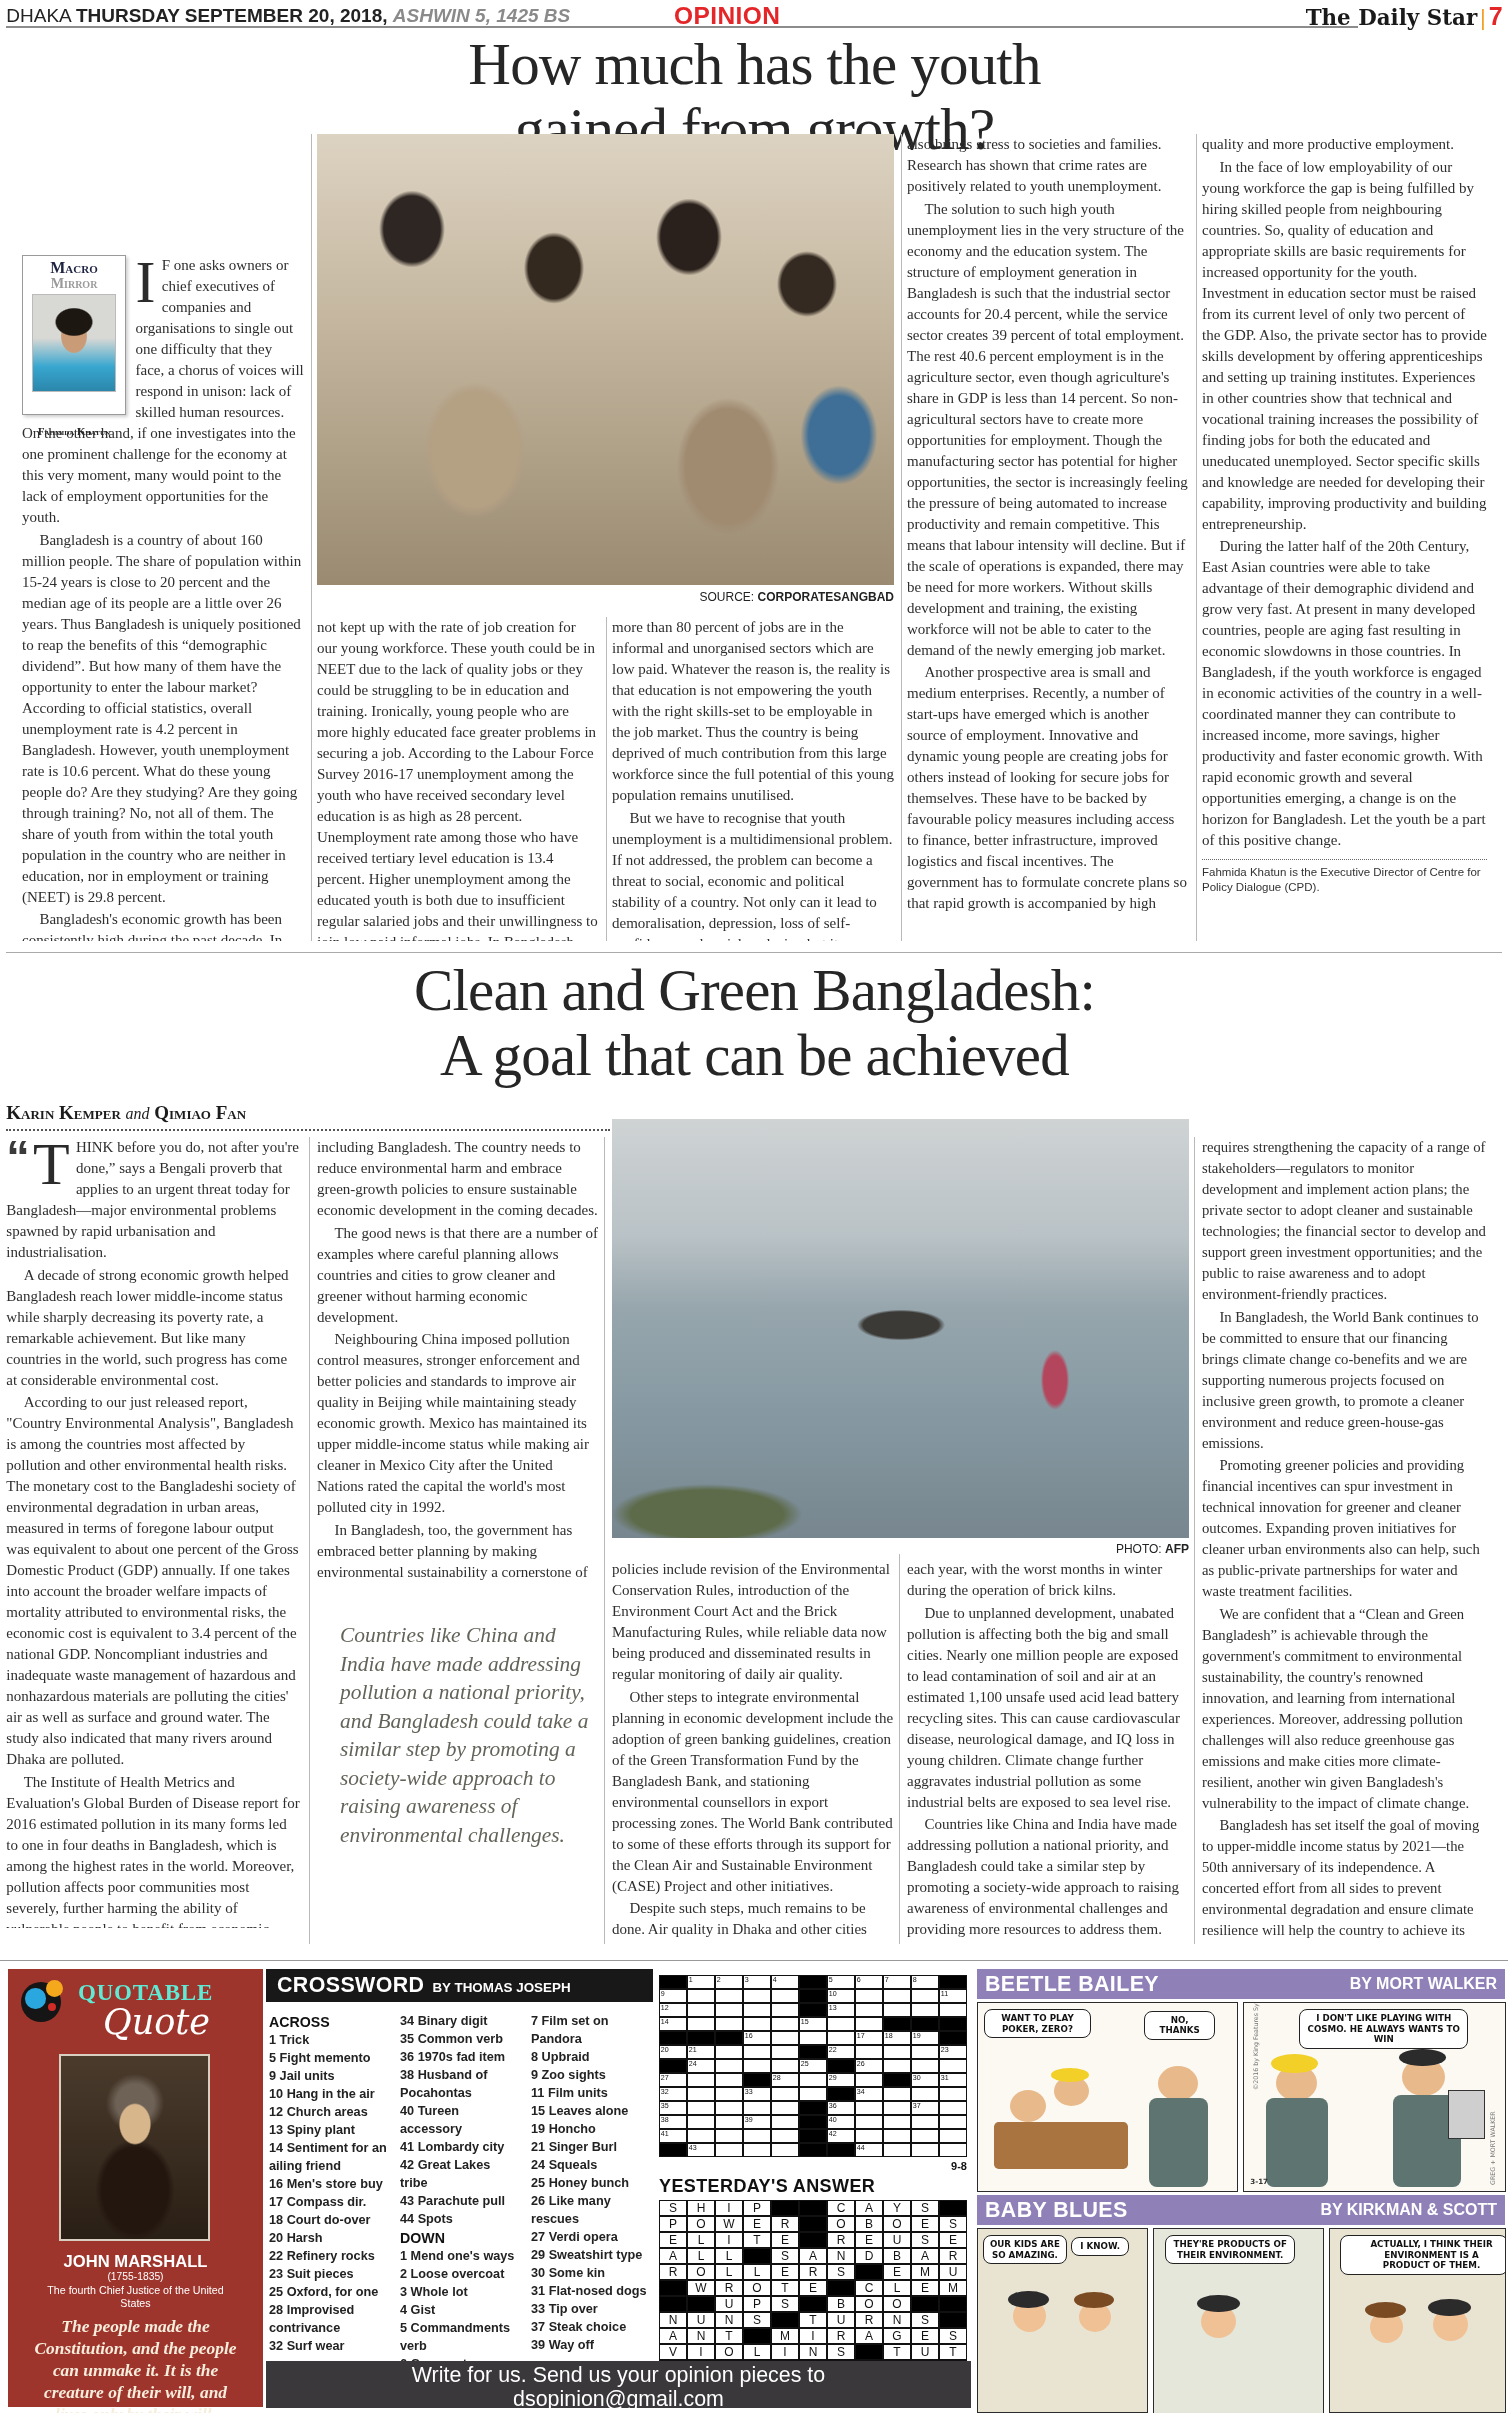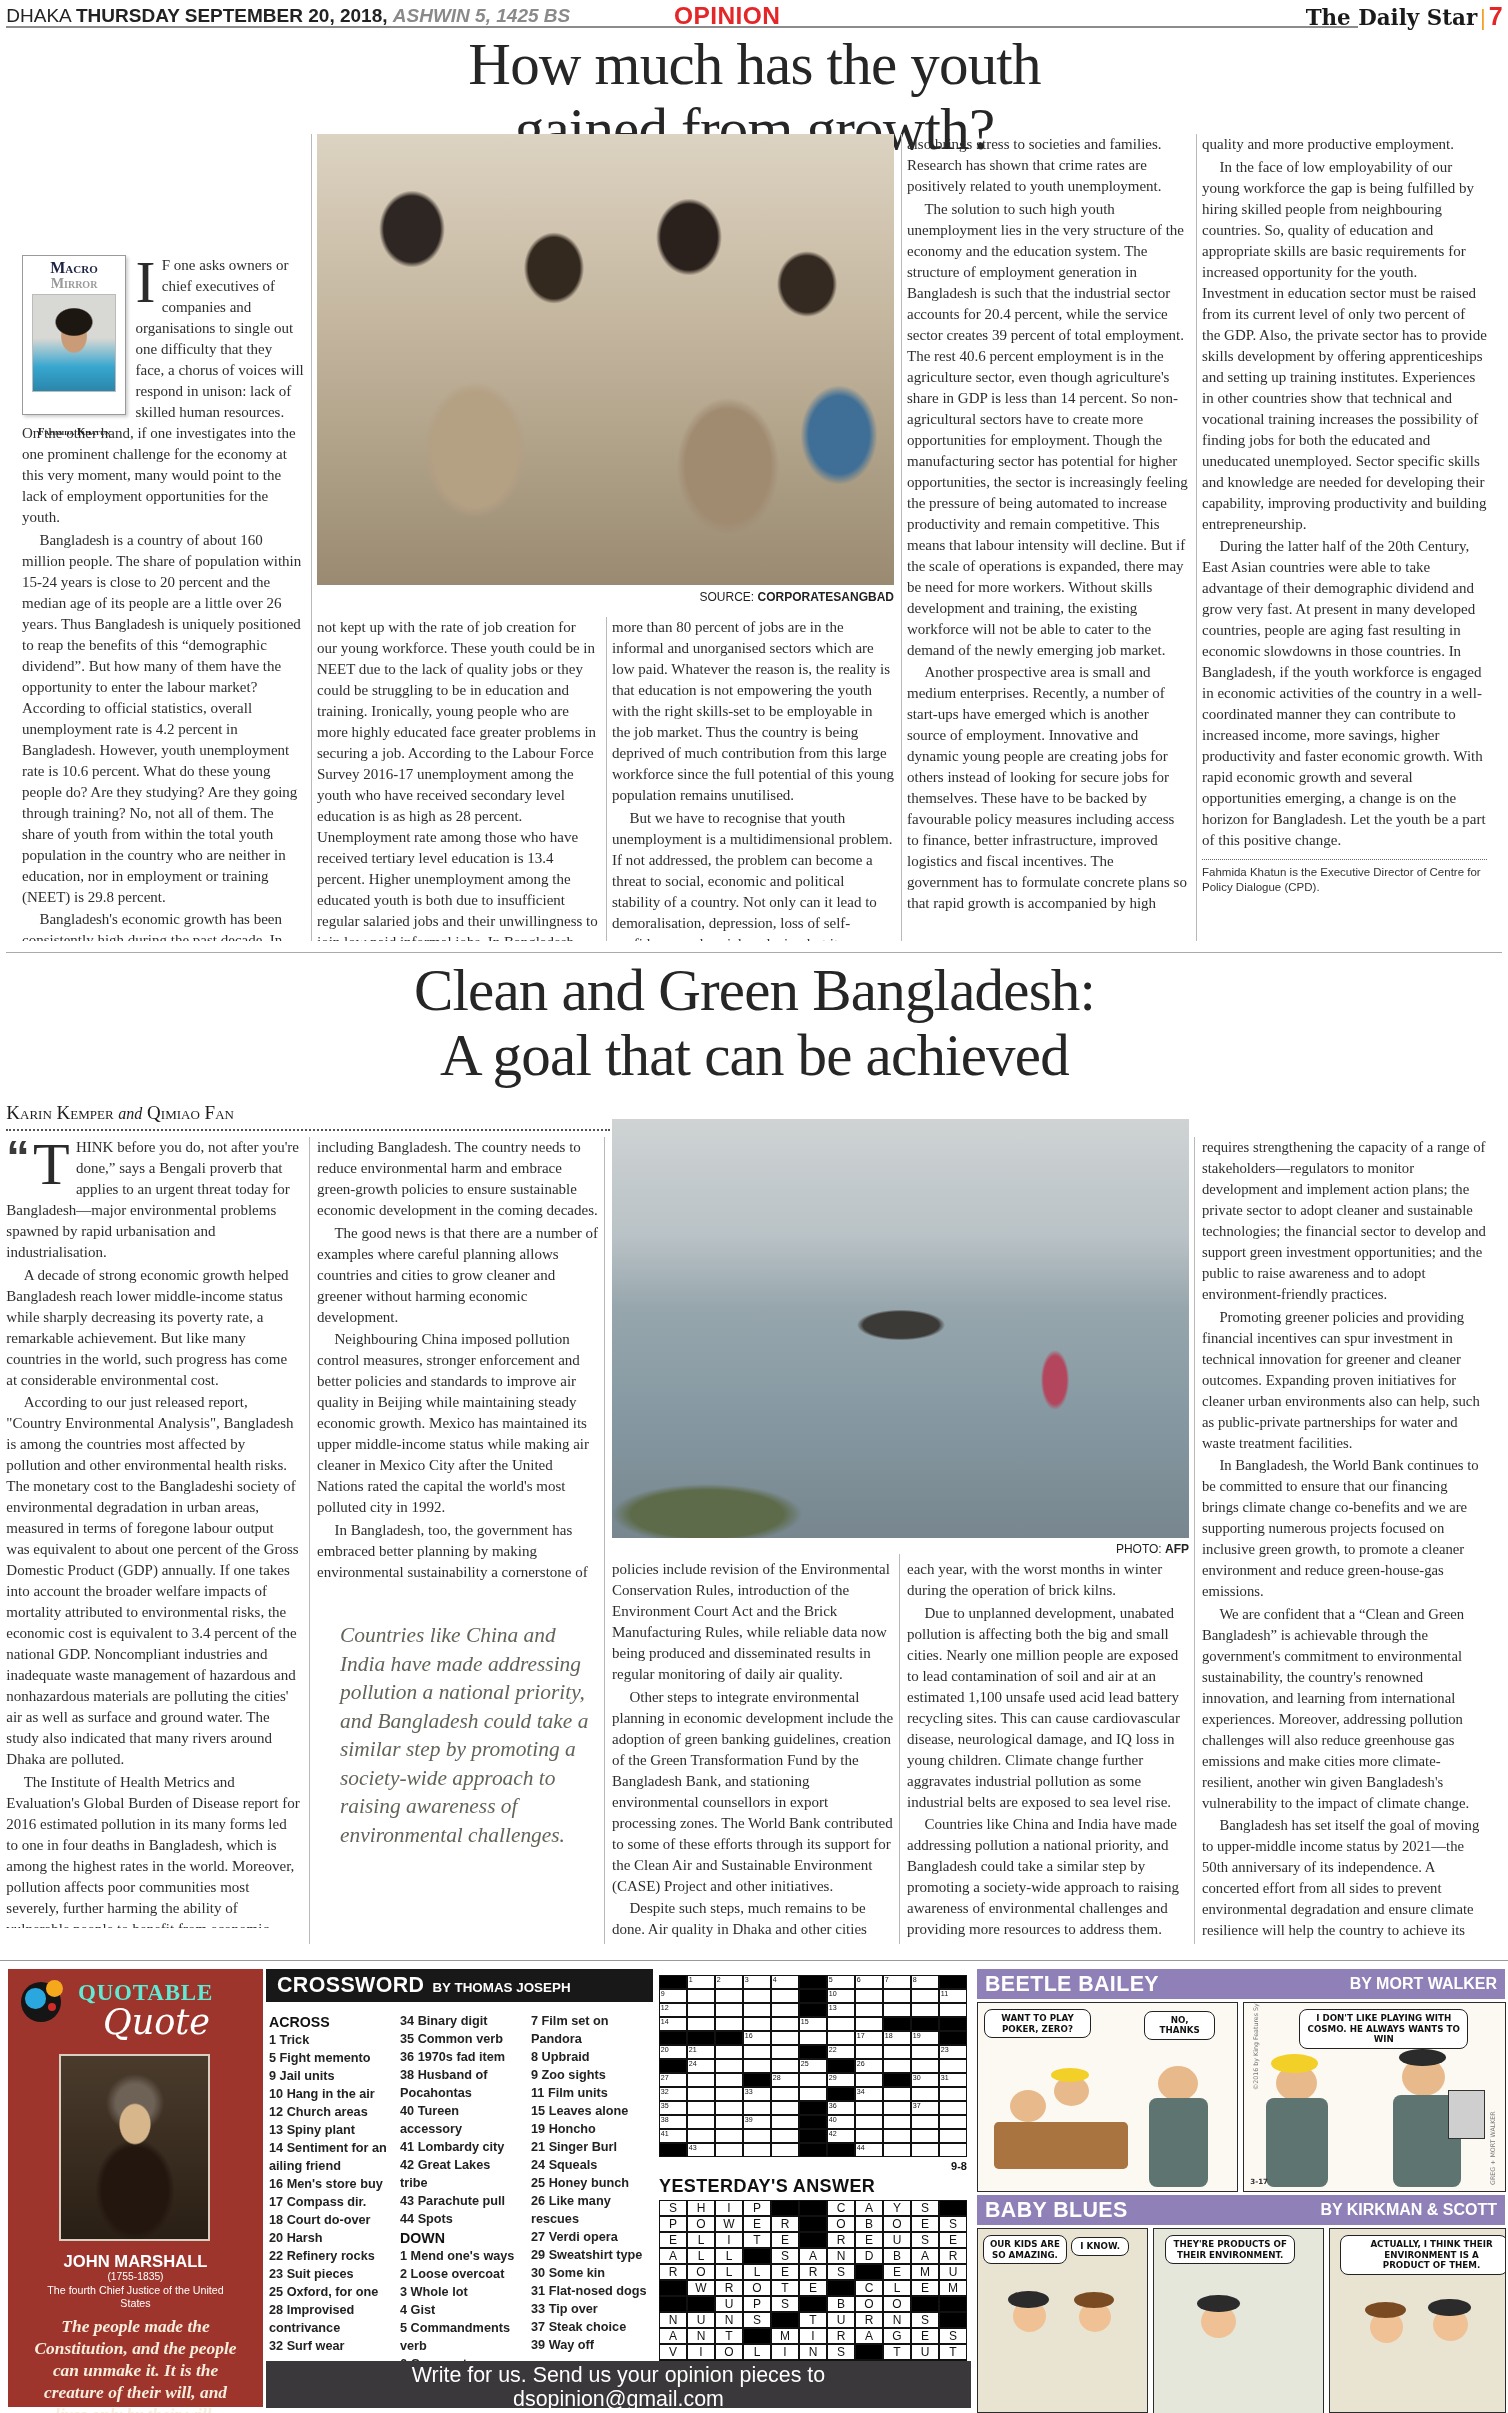--- a/index.html
+++ b/index.html
@@ -32,21 +32,21 @@
   .kickbox{float:left;width:104px;height:160px;margin:0 9.5px 3.2px 0;border:0.8px solid #9a9a9a;box-shadow:1.6px 1.6px 3.2px #cfcfcf;background:#fff;text-align:center;padding-top:4px;box-sizing:border-box;}
   .kick1{font-variant:small-caps;font-weight:700;font-size:16px;color:#1d2340;line-height:16px;}
   .kick2{font-variant:small-caps;font-weight:700;font-size:14.2px;color:#9a9a9a;line-height:14.2px;}
   .kickphoto{width:82px;height:96px;margin:4px auto 3.2px auto;border:0.8px solid #bbb;background:
      radial-gradient(ellipse 32px 24px at 41px 27px,#1d1712 0 55%,transparent 60%),
      radial-gradient(ellipse 20.6px 27px at 41px 41px,#c99b76 0 60%,transparent 65%),
      linear-gradient(180deg,#d8d8d4 0 45%,#37a6cf 75%,#2b86ab);}
   .kickname{font-variant:small-caps;font-weight:700;font-size:10.7px;color:#222;margin-top:29px;}
   
   .byline{font-family:"Liberation Serif",serif;font-size:19px;color:#1c1c1c;}
-  .byline .nm{font-variant:small-caps;font-weight:400;}
+  .byline .nm{font-variant:small-caps;font-weight:700;}
   .byline .and{font-style:italic;font-size:16px;}
   .dotrule{border-top:2.4px dotted #555;height:0;}
   
   .pullquote{font-style:italic;font-size:21.4px;line-height:28.5px;color:#63635a;font-family:"Liberation Serif",serif;}
   
   .qbox{background:#9e352c;color:#fff;}
   .qbrand1{font-family:"Liberation Serif",serif;font-weight:700;font-size:23px;letter-spacing:0.8px;color:#5eead4;}
   .qbrand2{font-family:"DejaVu Serif",serif;font-style:italic;font-size:35px;color:#fff;line-height:27px;}
   .qicon{width:49px;height:49px;position:relative;}
   .qicon .c1{position:absolute;left:0;top:3.2px;width:40px;height:40px;border-radius:50%;background:#151515;}
@@ -234,22 +234,22 @@
     <div class="paras">
         <p>each year, with the worst months in winter during the operation of brick kilns.</p>
         <p>Due to unplanned development, unabated pollution is affecting both the big and small cities. Nearly one million people are exposed to lead contamination of soil and air at an estimated 1,100 unsafe used acid lead battery recycling sites. This can cause cardiovascular disease, neurological damage, and IQ loss in young children. Climate change further aggravates industrial pollution as some industrial belts are exposed to sea level rise.</p>
         <p>Countries like China and India have made addressing pollution a national priority, and Bangladesh could take a similar step by promoting a society-wide approach to raising awareness of environmental challenges and providing more resources to address them.</p>
         <p>Enabling the necessary transformation</p>
       </div>
   </div>
   <div class="abs col" style="left:1202px;top:1137px;width:285px;height:807px;font-size:14.7px;">
     <div class="paras">
         <p>requires strengthening the capacity of a range of stakeholders—regulators to monitor development and implement action plans; the private sector to adopt cleaner and sustainable technologies; the financial sector to develop and support green investment opportunities; and the public to raise awareness and to adopt environment-friendly practices.</p>
+        <p>In Bangladesh, the World Bank continues to be committed to ensure that our financing brings climate change co-benefits and we are supporting numerous projects focused on inclusive green growth, to promote a cleaner environment and reduce green-house-gas emissions.</p>
         <p>Promoting greener policies and providing financial incentives can spur investment in technical innovation for greener and cleaner outcomes. Expanding proven initiatives for cleaner urban environments also can help, such as public-private partnerships for water and waste treatment facilities.</p>
-        <p>In Bangladesh, the World Bank continues to be committed to ensure that our financing brings climate change co-benefits and we are supporting numerous projects focused on inclusive green growth, to promote a cleaner environment and reduce green-house-gas emissions.</p>
         <p>We are confident that a “Clean and Green Bangladesh” is achievable through the government's commitment to environmental sustainability, the country's renowned innovation, and learning from international experiences. Moreover, addressing pollution challenges will also reduce greenhouse gas emissions and make cities more climate-resilient, another win given Bangladesh's vulnerability to the impact of climate change.</p>
         <p>Bangladesh has set itself the goal of moving to upper-middle income status by 2021—the 50th anniversary of its independence. A concerted effort from all sides to prevent environmental degradation and ensure climate resilience will help the country to achieve its vision.</p>
       </div>
 
   </div>
 
   <div class="abs" style="left:0;top:1960px;width:1509px;height:0.8px;background:#999;"></div>
 
   <div class="abs qbox" style="left:8px;top:1969px;width:255px;height:438px;">
     <div class="abs qicon" style="left:12.7px;top:9.5px;">

